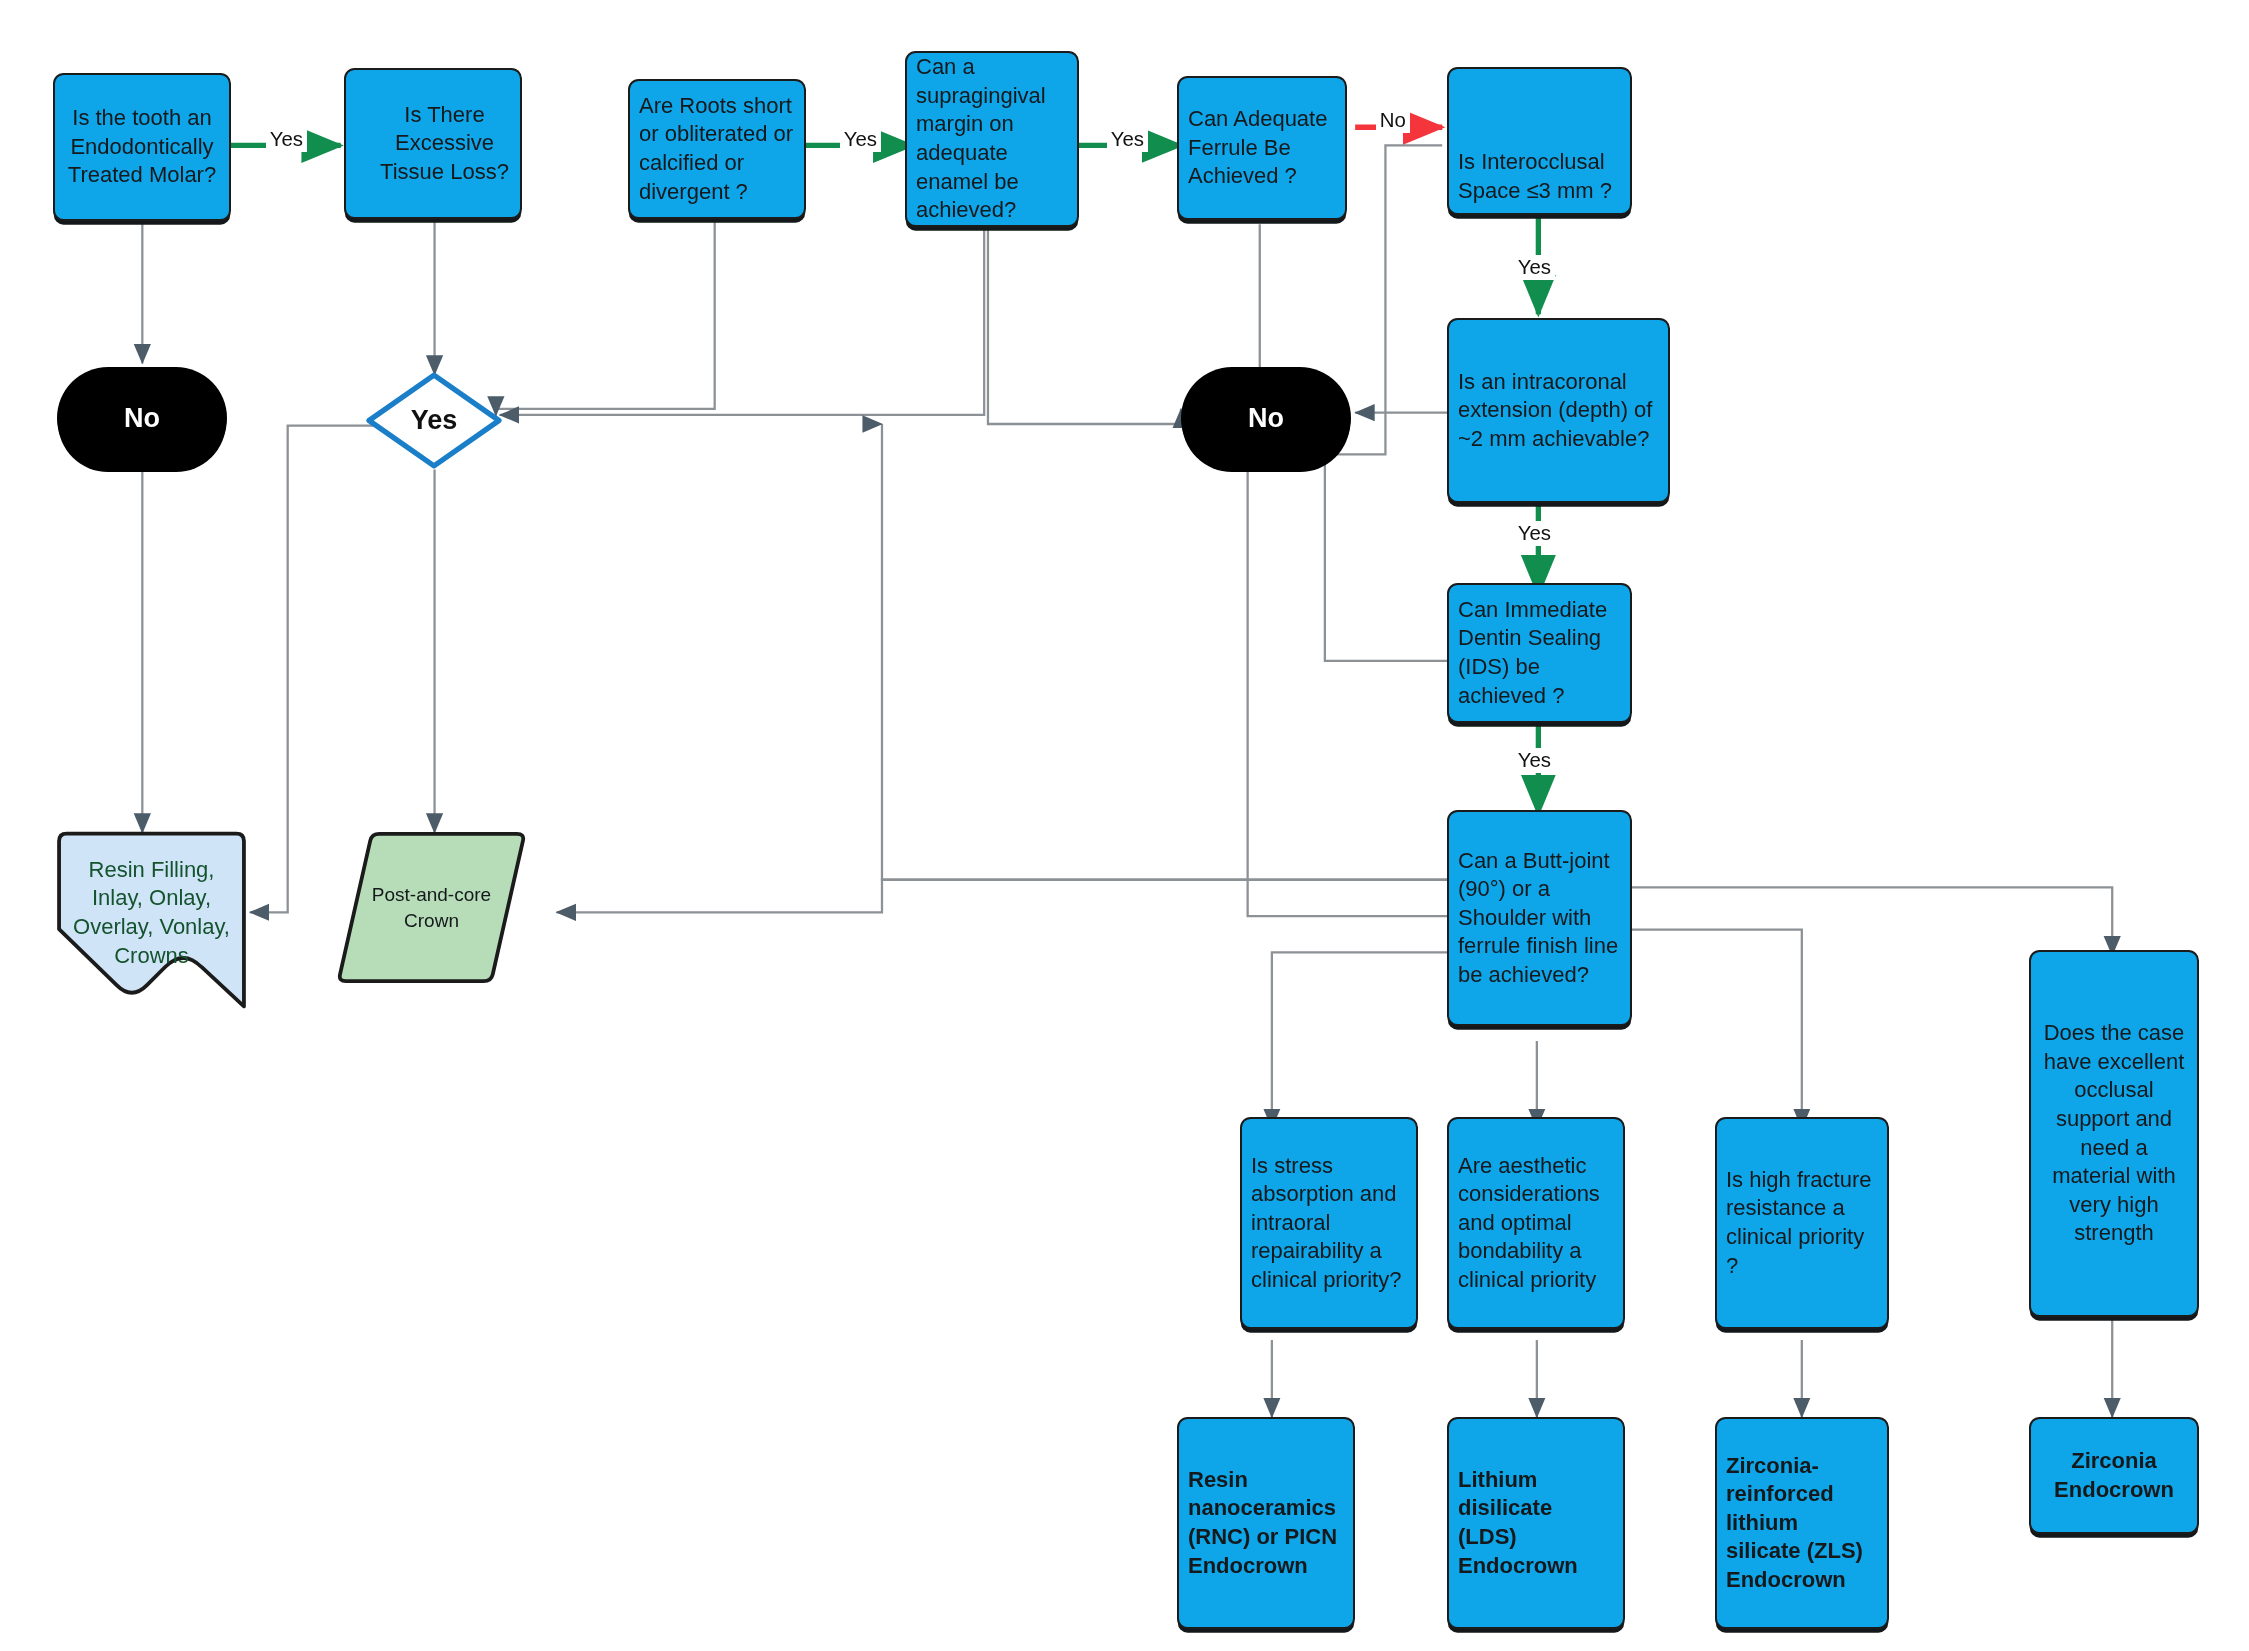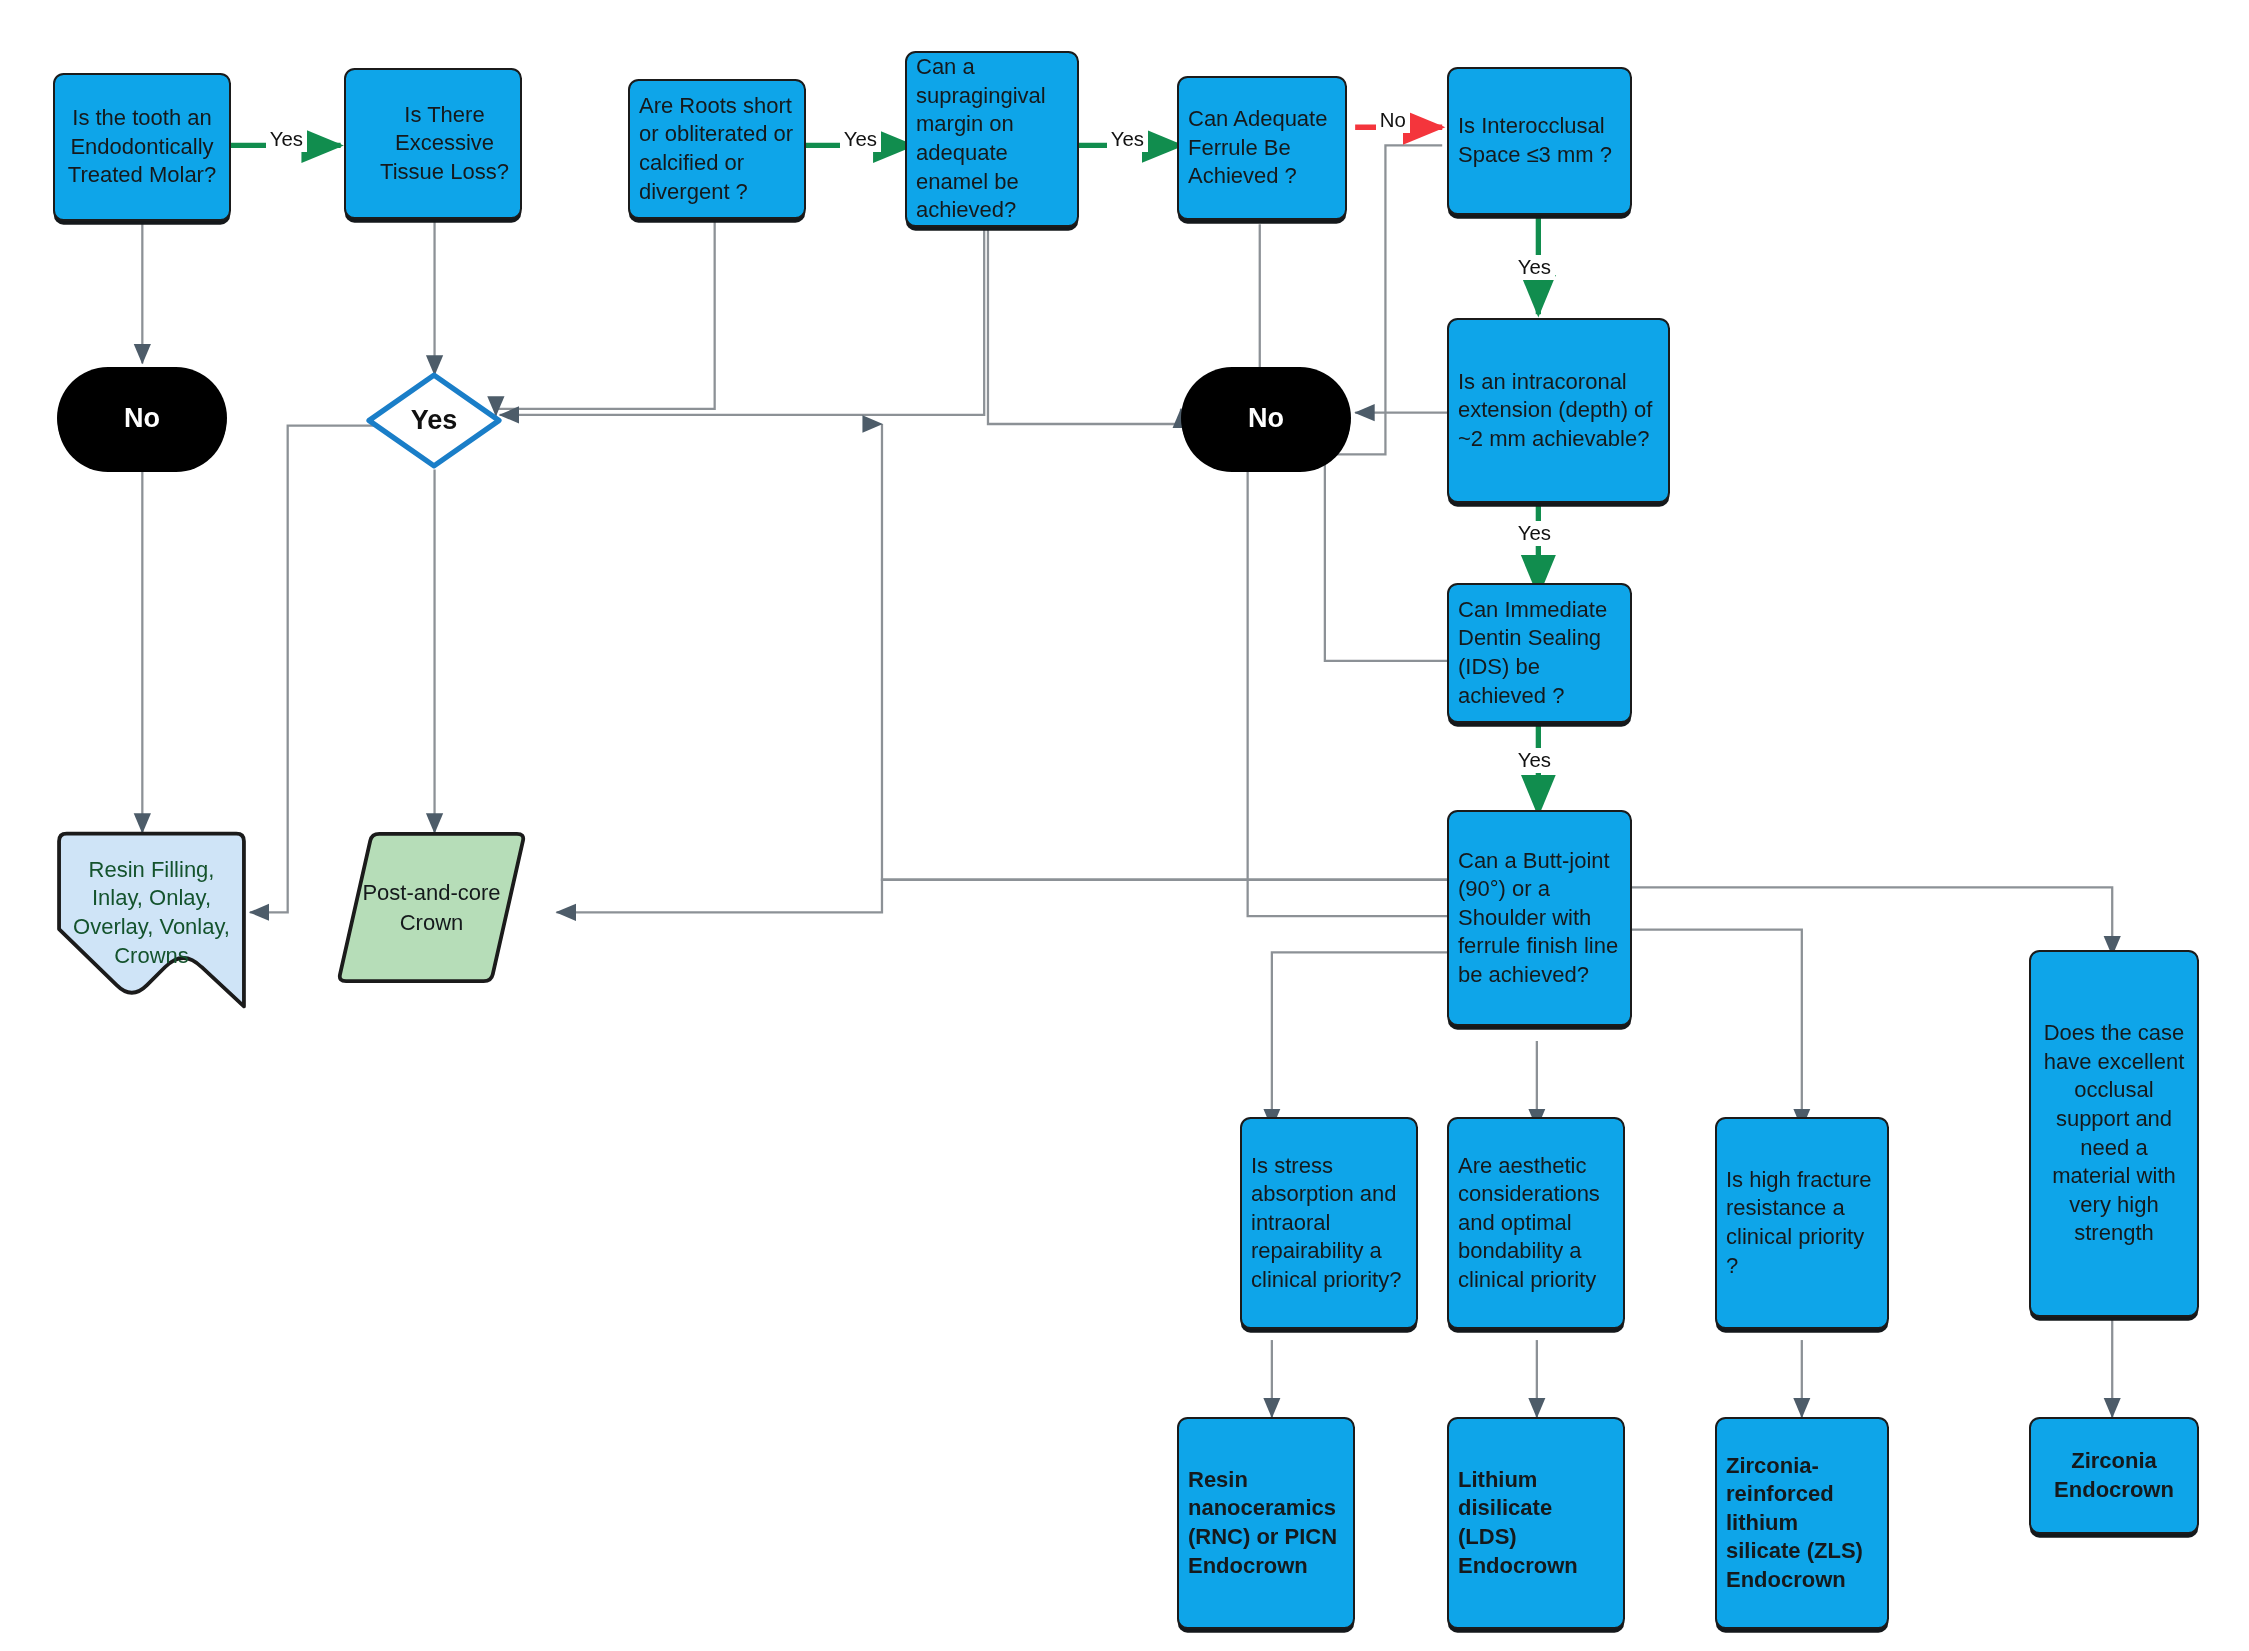--- a/index.html
+++ b/index.html
@@ -48,21 +48,21 @@
     display:flex;align-items:center;justify-content:center;
     text-align:center;font-size:22px;line-height:1.30;color:#14532d;
     padding:0 10.6px;box-sizing:border-box;
   }
 
   
   .para-wrap{position:absolute;}
   .para-wrap .ptxt{
     position:absolute;left:0;top:0;width:100%;height:100%;
     display:flex;align-items:center;justify-content:center;
-    text-align:center;font-size:22px;line-height:1.32;color:#15191c;
+    text-align:center;font-size:19px;line-height:1.32;color:#15191c;
     padding:0 19.7px;box-sizing:border-box;
   }
 
   
   .elabel{
     position:absolute;font-size:20.4px;color:#111;background:#ffffff;
     padding:0.8px 3.8px;white-space:nowrap;
   }
 </style>
 </head>
@@ -169,21 +169,21 @@
   </div>
 
   <div class="node proc c-left" style="left:905px;top:51px;width:174px;height:176px;">
     <div class="txt">Can a supragingival margin on adequate enamel  be achieved?</div>
   </div>
 
   <div class="node proc c-left" style="left:1177px;top:76px;width:170px;height:144px;">
     <div class="txt">Can Adequate Ferrule Be Achieved ?</div>
   </div>
 
-  <div class="node proc c-left" style="left:1447px;top:67px;width:185px;height:148px;">
+  <div class="node proc c-left" style="left:1447px;top:67px;width:185px;height:148px;align-items:flex-end;">
     <div class="txt">Is  Interocclusal Space ≤3 mm ?</div>
   </div>
 
   <div class="node pill" style="left:57px;top:367px;width:170px;height:102px;">
     <span>No</span>
   </div>
 
   <div class="diamond-wrap" style="left:366px;top:372px;width:136px;height:97px;">
     <svg width="136" height="97" viewBox="0 0 180 128">
       <polygon points="90,4 176,64 90,124 4,64" fill="#ffffff" stroke="#1a7ec8" stroke-width="7" stroke-linejoin="round"></polygon>

